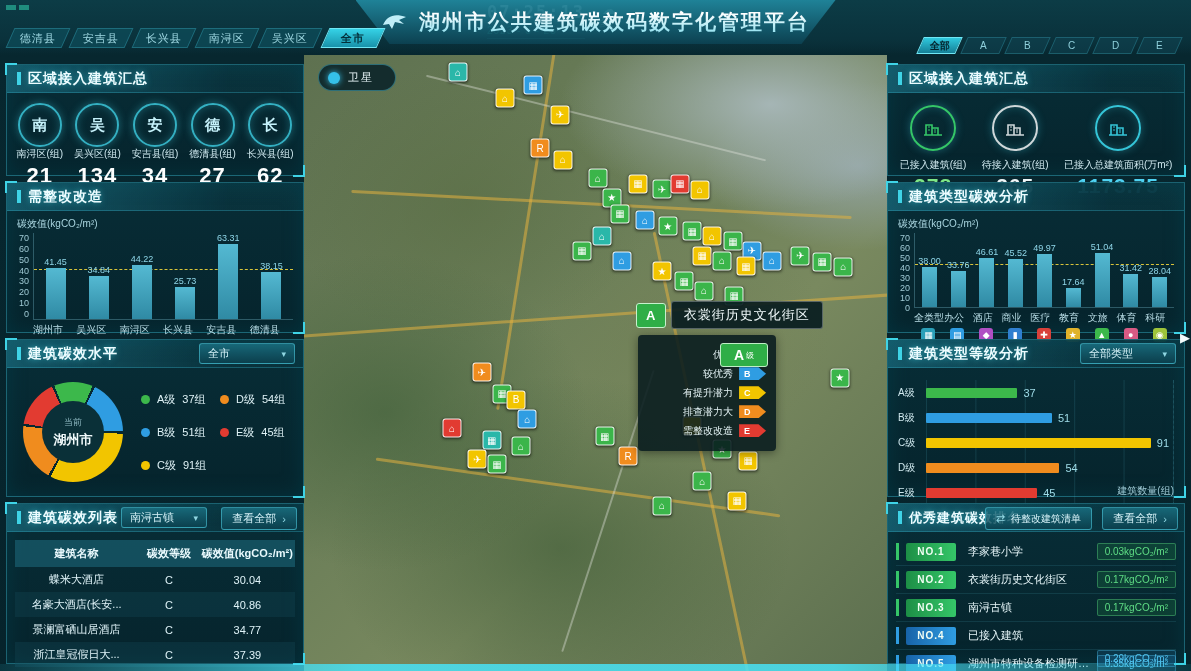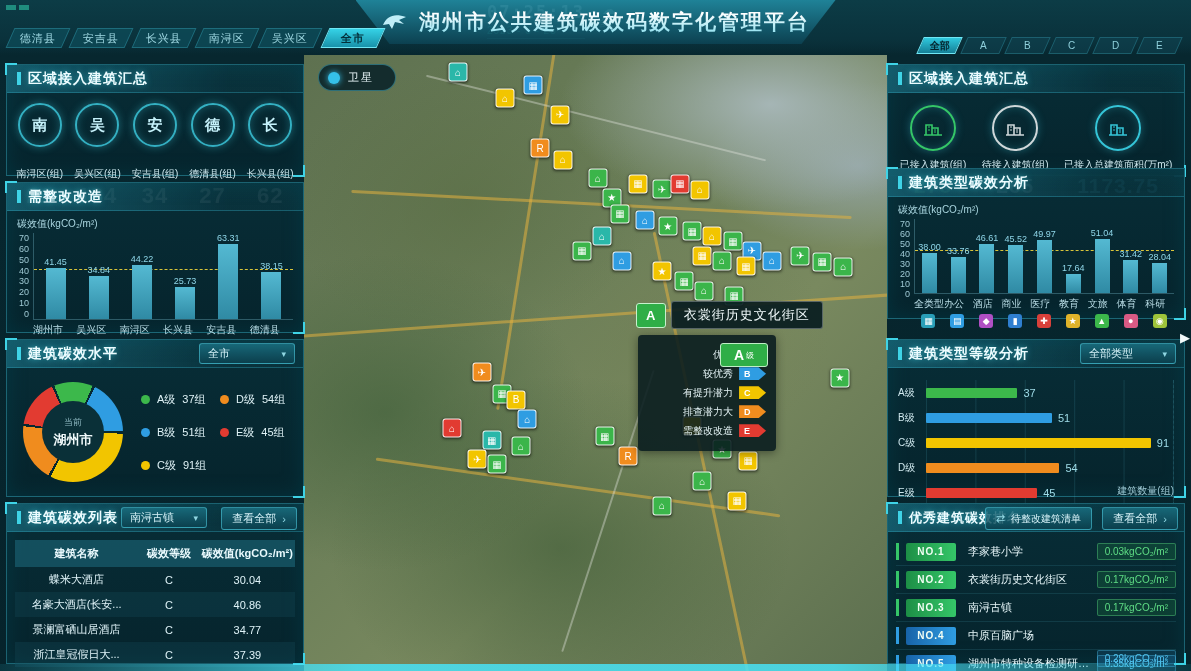--- a/index.html
+++ b/index.html
@@ -84,21 +84,21 @@
           border-bottom:1px solid rgba(47,160,182,.4);}
   .ptitle .tmark{width:4px;height:13px;background:#3fd3e6;margin-right:7px;}
   .ptitle .ttext{font-size:14px;font-weight:bold;color:#ecfcff;letter-spacing:1px;text-shadow:0 0 6px rgba(63,211,230,.6);}
   .pbody{position:relative;}
   
   .sum-row{display:flex;justify-content:space-around;padding:10px 4px 0;}
   .sum-item{display:flex;flex-direction:column;align-items:center;width:56px;}
   .circ{width:40px;height:40px;border-radius:50%;border:2px solid rgba(60,200,220,.85);
         box-shadow:0 0 8px rgba(60,200,220,.4), inset 0 0 8px rgba(60,200,220,.3);
         display:flex;align-items:center;justify-content:center;color:#c6f2fb;font-size:15px;font-weight:bold;}
-  .sum-label{font-size:10px;color:#cfe9ef;margin-top:20px;white-space:nowrap;}
+  .sum-label{font-size:10px;color:#cfe9ef;margin-top:0;white-space:nowrap;}
   .sum-value{font-size:22px;font-weight:bold;color:#fdfefe;margin-top:2px;letter-spacing:1px;}
   
   .unit{font-size:10px;color:#a8d4de;padding:6px 0 2px 10px;}
   .vchart{display:flex;padding:0 10px 0 6px;}
   .yaxis{display:flex;flex-direction:column;justify-content:space-between;align-items:flex-end;
          width:20px;font-size:9px;color:#9fc9d4;padding-right:4px;box-sizing:border-box;}
   .plotwrap{flex:1;}
   .plot{position:relative;border-left:1px solid rgba(120,190,205,.35);border-bottom:1px solid rgba(120,190,205,.35);}
   .target{position:absolute;left:0;right:0;border-top:1px dashed #d9c43a;}
   .bars{position:absolute;inset:0;display:flex;align-items:flex-end;justify-content:space-around;}
@@ -557,21 +557,21 @@
               <path d="M3 15 V5 h6 v10 M9 15 V8 h6 v7 M1 15 h18" stroke="#35c5d8" stroke-width="1.6" fill="none"></path>
               <path d="M5 7h2 M5 10h2 M11 10h2 M11 12h2" stroke="#35c5d8" stroke-width="1.2"></path>
             </svg>
           </div>
           <div class="rsum-label">已接入总建筑面积(万m²)</div>
           <div class="rsum-value" style="color: rgb(79, 210, 242);">1173.75</div>
         </div>
       </div>
   </div>
 
-  <div class="panel" style="top:168px;height:151px;">
+  <div class="panel" style="top:182px;height:151px;">
     <div class="ptitle">
         <span class="tmark"></span>
       <span class="ttext">建筑类型碳效分析</span>
       </div>
     <div class="unit">碳效值(kgCO₂/m²)</div>
     <div id="type-chart">
         <div class="vchart">
           <div class="yaxis" style="height: 74px;">
             <span>70</span>
             <span>60</span>
@@ -742,21 +742,21 @@
           <span class="rk-name">衣裳街历史文化街区</span>
           <span class="rk-val" style="color: rgb(95, 221, 133); background: rgba(47, 174, 71, 0.18); border-color: rgba(95, 221, 133, 0.4);">0.17kgCO₂/m²</span>
         </div>
         <div class="rank-row" style="--acc: #35c668;">
           <span class="rk-badge" style="background: linear-gradient(90deg, rgb(29, 143, 70), rgb(53, 198, 104));">NO.3</span>
           <span class="rk-name">南浔古镇</span>
           <span class="rk-val" style="color: rgb(95, 221, 133); background: rgba(47, 174, 71, 0.18); border-color: rgba(95, 221, 133, 0.4);">0.17kgCO₂/m²</span>
         </div>
         <div class="rank-row" style="--acc: #2f9de2;">
           <span class="rk-badge" style="background: linear-gradient(90deg, rgb(23, 99, 168), rgb(47, 157, 226));">NO.4</span>
-          <span class="rk-name">中原百脑广场</span>
+          <span class="rk-name">已接入建筑</span>
           <span class="rk-val" style="color: rgb(83, 199, 240); background: rgba(47, 157, 226, 0.15); border-color: rgba(83, 199, 240, 0.35); margin-top: 45px;">0.29kgCO₂/m²</span>
         </div>
         <div class="rank-row" style="--acc: #2f9de2;">
           <span class="rk-badge" style="background: linear-gradient(90deg, rgb(23, 99, 168), rgb(47, 157, 226));">NO.5</span>
           <span class="rk-name">湖州市特种设备检测研究院（长兴）</span>
           <span class="rk-val" style="color: rgb(83, 199, 240); background: rgba(47, 157, 226, 0.15); border-color: rgba(83, 199, 240, 0.35);">0.35kgCO₂/m²</span>
         </div>
       </div>
   </div>
 </div>

